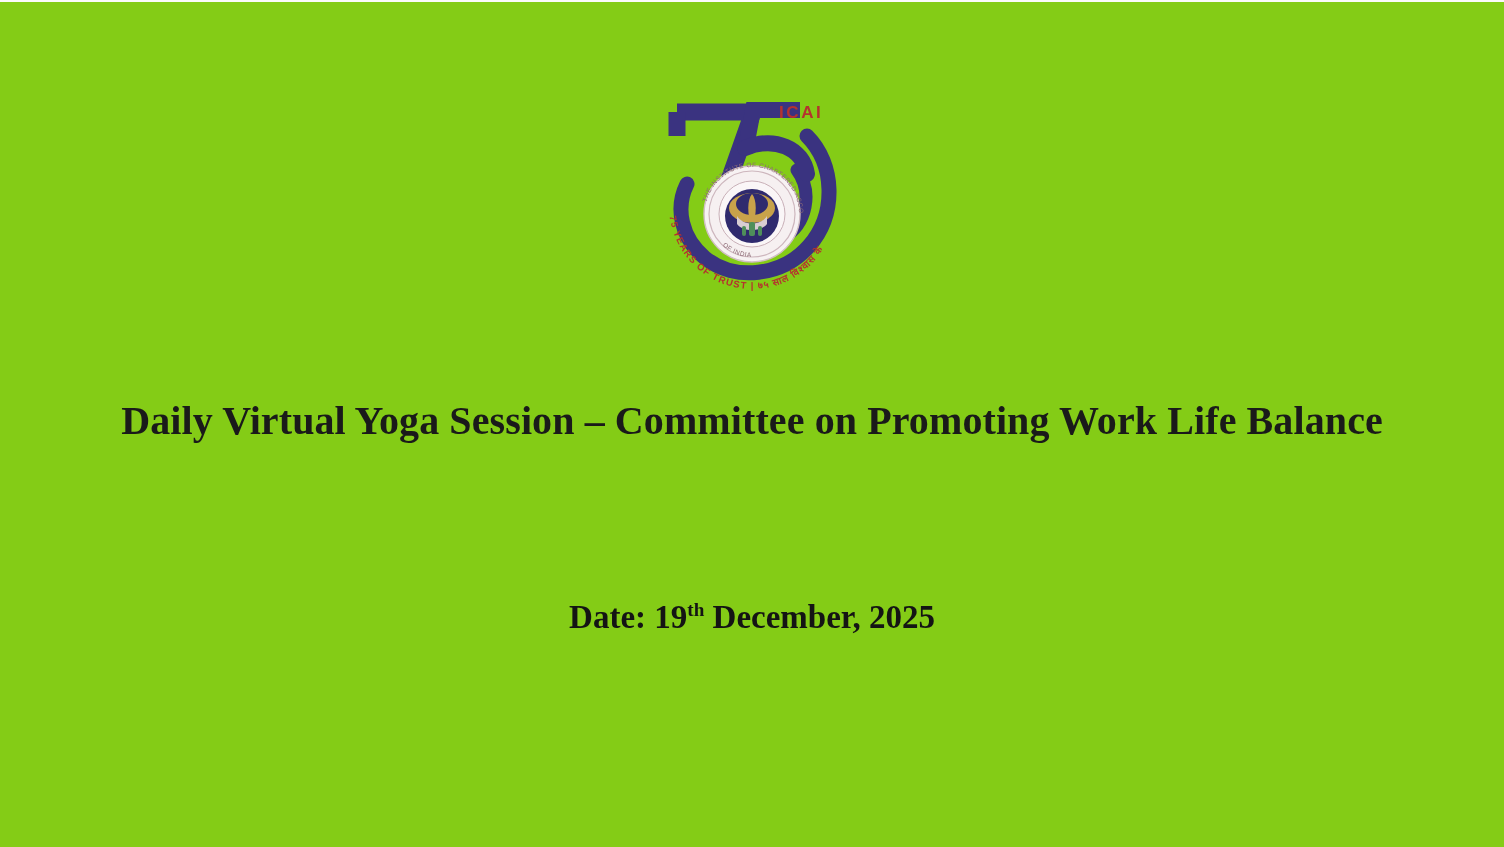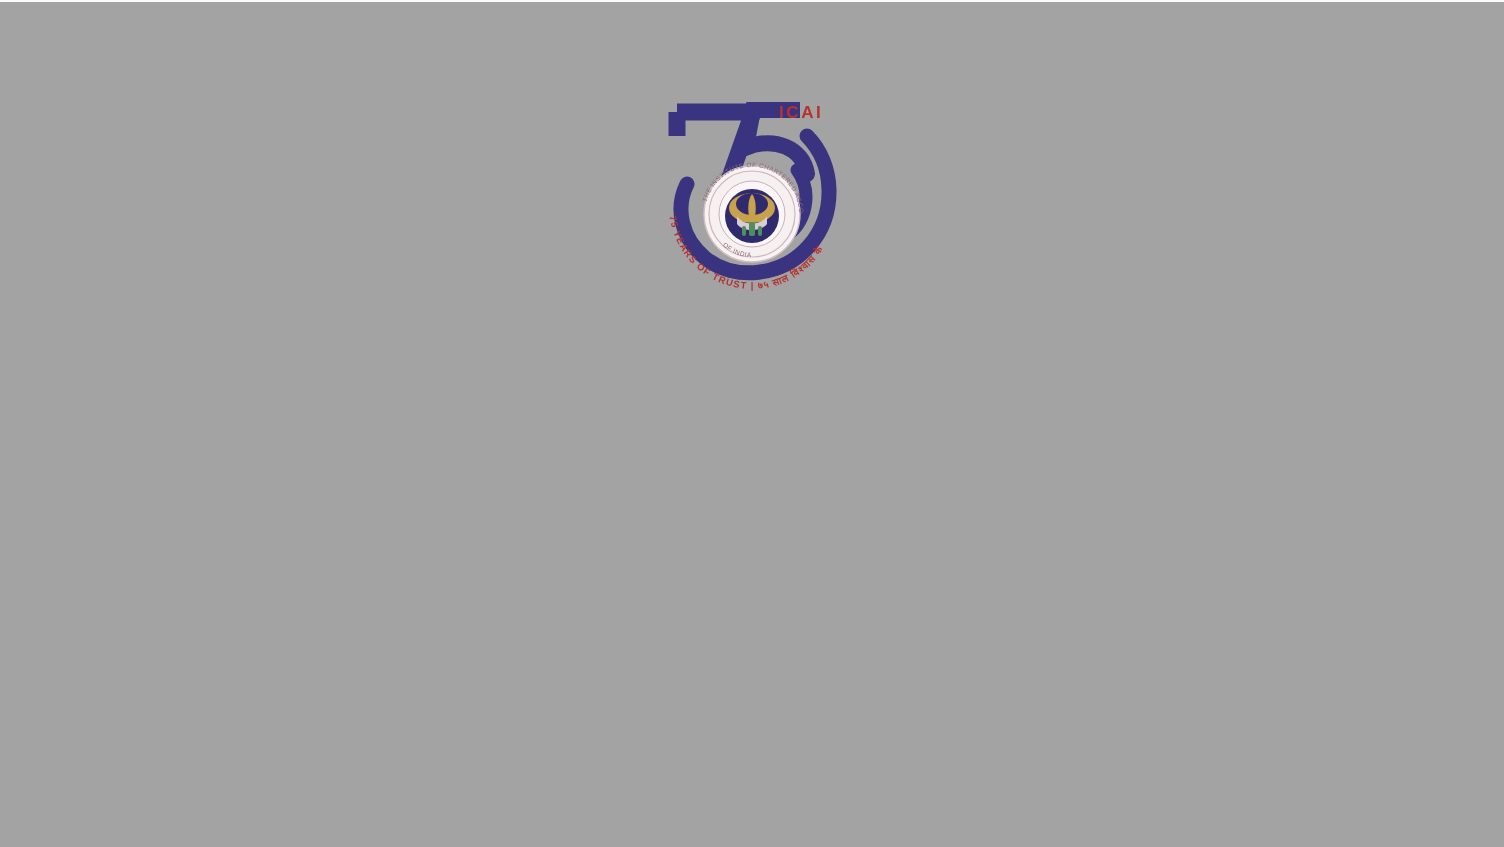--- a/index.html
+++ b/index.html
@@ -22,21 +22,21 @@
     top: 0;
     left: 0;
     width: 1504px;
     height: 2px;
     background: #fafafa;
   }
 
   .slide {
     position: absolute;
     inset: 0;
-    background: #a3a3a3;
+    background: #84cc16;
   }
 
   
   .logo-wrap {
     position: absolute;
     left: 0;
     right: 0;
     top: 96px;
     display: flex;
     justify-content: center;
@@ -143,17 +143,19 @@
           <rect x="101" y="130" width="4" height="10" rx="2" fill="#4f8f5a"></rect>
         </g>
       </g>
 
       <text font-family="'Liberation Sans', sans-serif" font-size="9.5" font-weight="bold" letter-spacing="1.1" fill="#b5322e">
         <textPath href="#trustArc" startOffset="4%">75 YEARS OF TRUST | ७५ साल विश्वास के</textPath>
       </text>
     </svg>
   </div>
 
+  <div class="title">Daily Virtual Yoga Session – Committee on Promoting Work Life Balance</div>
 
   <div class="datetime">
+    <div class="line"><span>Date:</span><span> </span><span>19</span><sup>th</sup><span> December, 2025</span></div>
   </div>
 
 </div>
 
 </body></html>

